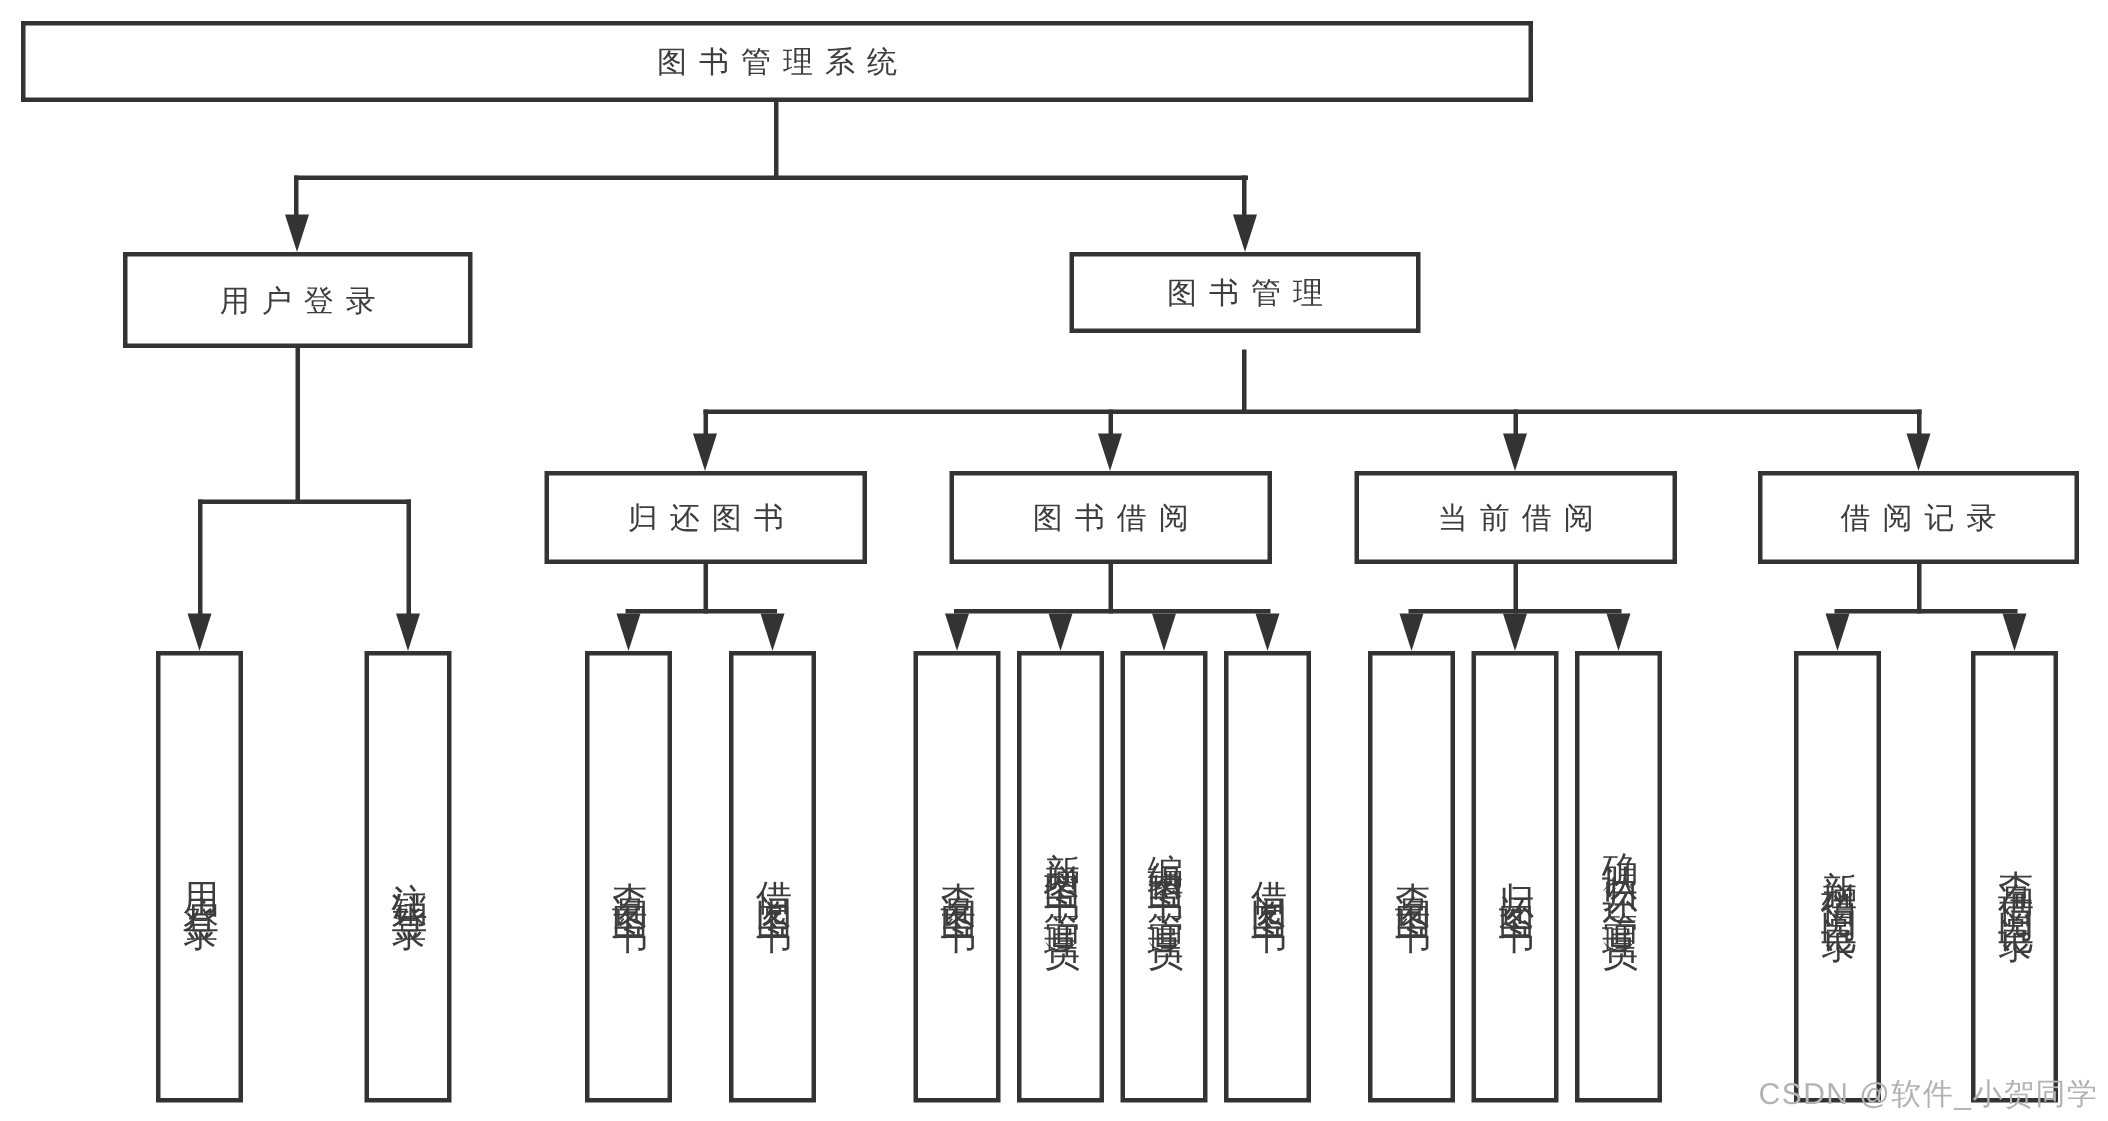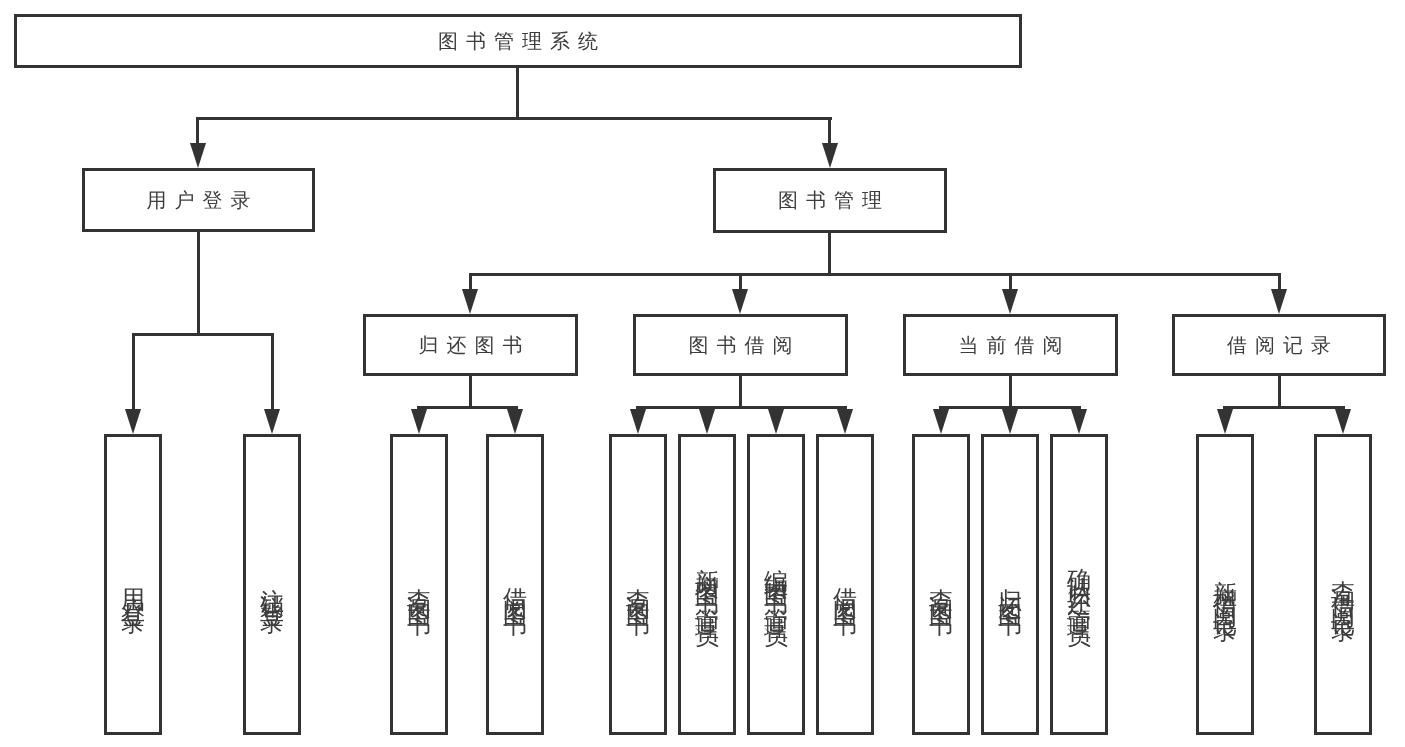--- a/index.html
+++ b/index.html
@@ -75,21 +75,21 @@
   <div class="v" style="left:516px;top:68px;height:52px"></div>
   <div class="h" style="left:196px;top:117px;width:636px"></div>
   <div class="v" style="left:196px;top:117px;height:30px"></div>
   <div class="arrow" style="left:190px;top:143px"></div>
   <div class="v" style="left:828px;top:117px;height:29px"></div>
   <div class="arrow" style="left:822px;top:143px"></div>
 
   <div class="box hbox" style="left:82px;top:168px;width:233px;height:64px">
     <span>用户登录</span>
   </div>
-  <div class="box hbox" style="left:713px;top:168px;width:234px;height:65px">
+  <div class="box hbox" style="left:713px;top:168px;width:234px;height:54px">
     <span>图书管理</span>
   </div>
 
   <div class="v" style="left:197px;top:232px;height:104px"></div>
   <div class="h" style="left:132px;top:333px;width:142px"></div>
   <div class="v" style="left:132px;top:333px;height:80px"></div>
   <div class="arrow" style="left:125px;top:409px"></div>
   <div class="v" style="left:271px;top:333px;height:80px"></div>
   <div class="arrow" style="left:264px;top:409px"></div>
 
@@ -177,14 +177,15 @@
     <span>确认归还（管理员）</span>
   </div>
 
   <div class="box vbox" style="left:1196px">
     <span>新增借阅记录</span>
   </div>
   <div class="box vbox" style="left:1314px">
     <span>查询借阅记录</span>
   </div>
 
+  <div class="watermark">CSDN @软件_小贺同学</div>
 
 </div>
 
 </body></html>

